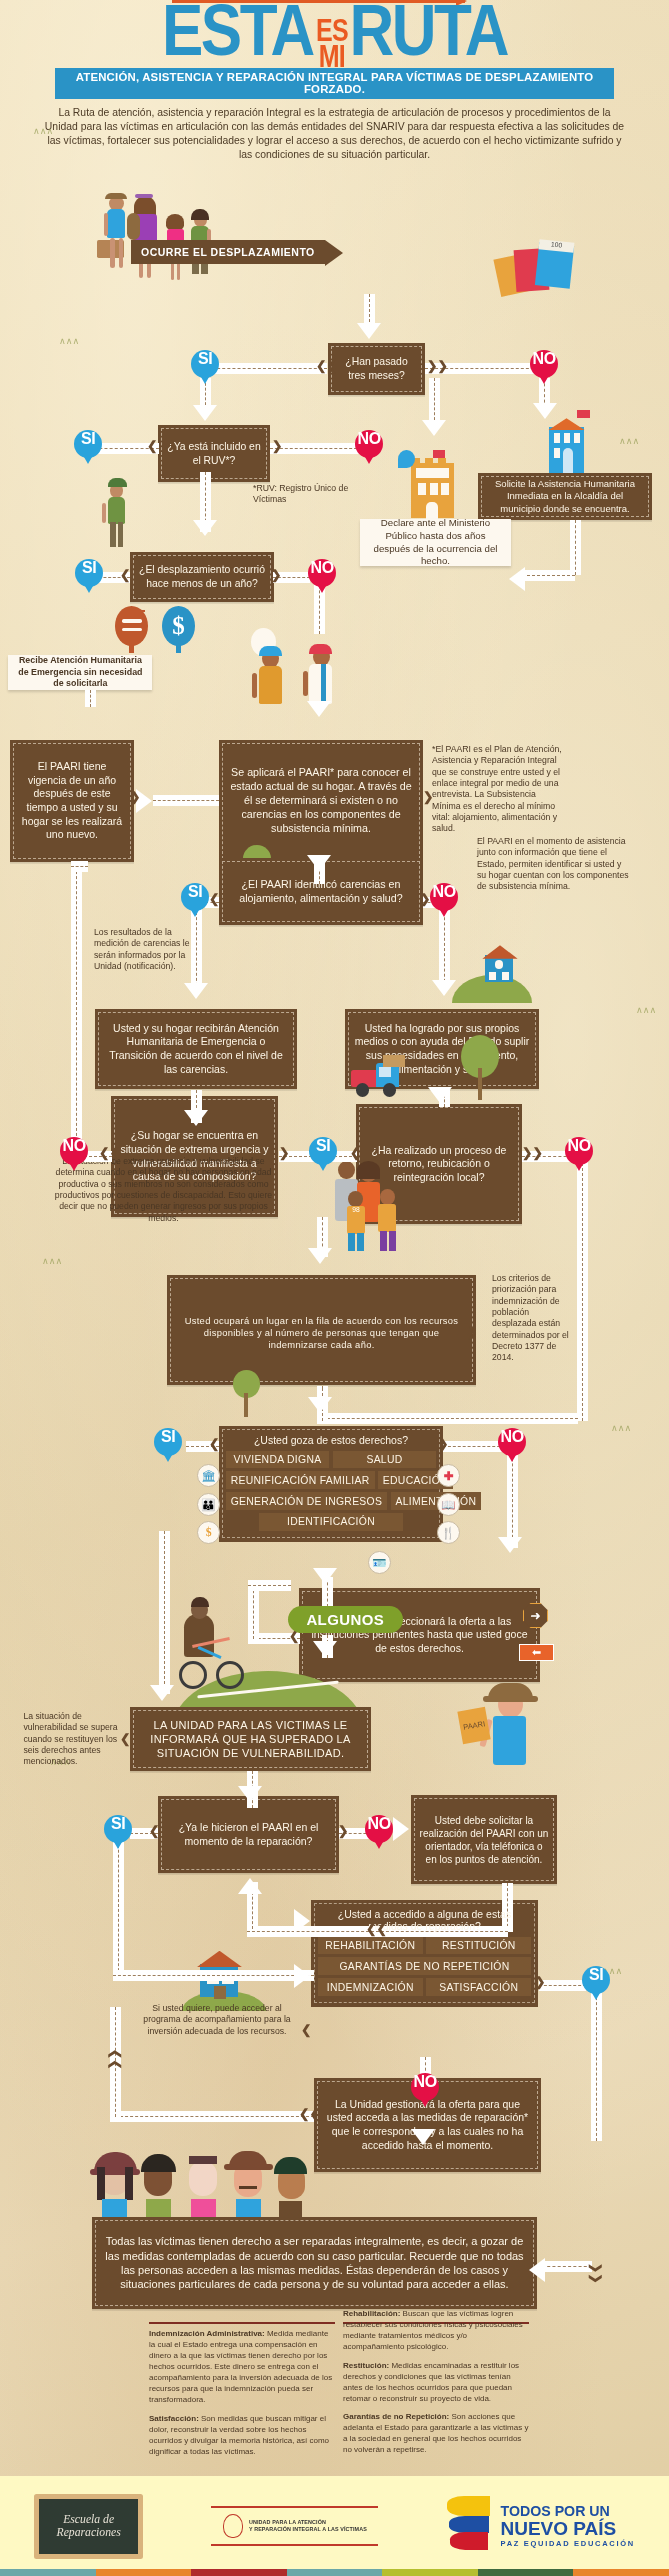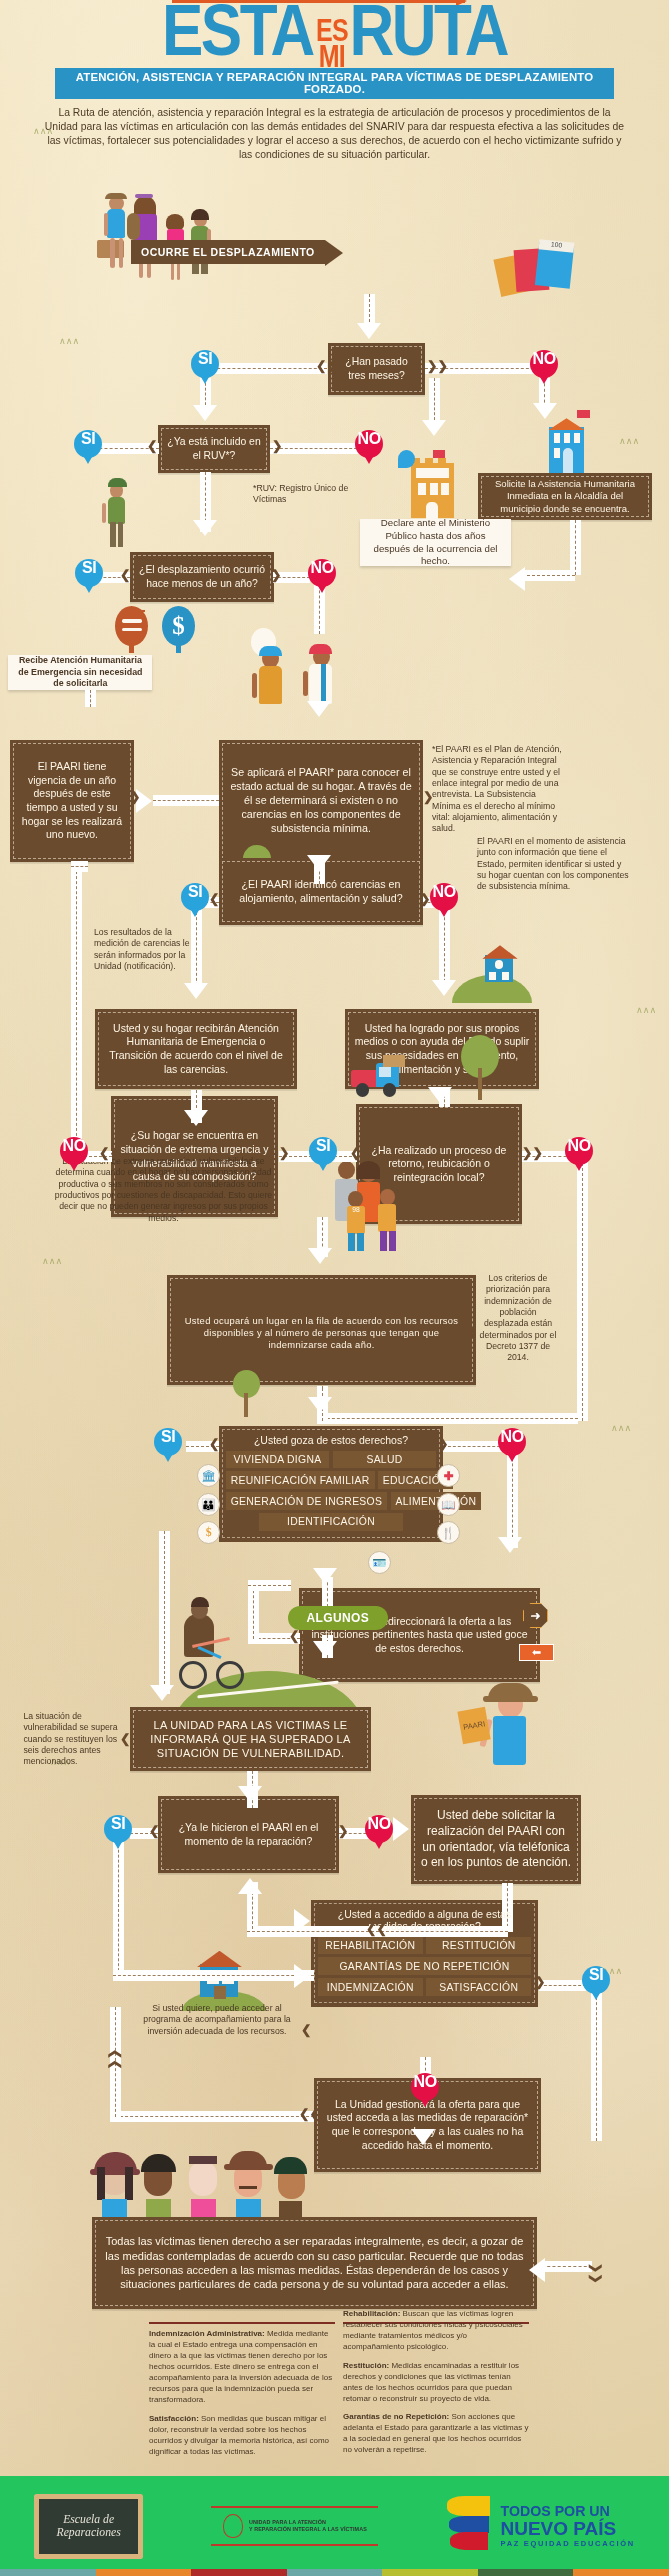--- a/index.html
+++ b/index.html
@@ -76,21 +76,21 @@
     border-left:4.2px solid transparent; border-right:4.2px solid transparent;
     border-top:7.5px solid currentColor;
   }
   .badge.si{ background:#29a3dc; color:#29a3dc; }
   .badge.si span{ color:#fff; }
   .badge.no{ background:#e40f45; color:#e40f45; }
   .badge.no span{ color:#fff; }
   .badge span{ position:relative; z-index:2; }
   .pill-green{
     position:absolute; background:#7fa02a; color:#fff; font-weight:bold;
-    border-radius:18.4px; padding:5px 18.4px; font-size:12px; letter-spacing:0.4px;
+    border-radius:18.4px; padding:5px 18.4px; font-size:15px; letter-spacing:0.4px;
     z-index:6;
   }
 
   
   .ln{ position:absolute; background:#ffffff; z-index:1; }
   .lnv{ width:11px; }
   .lnh{ height:11px; }
   .ln:after{ content:""; position:absolute; border:0 dashed #8a6a4a; }
   .lnv:after{ left:5px; top:0; bottom:0; border-left-width:1.3px; border-left-style:dashed; border-color:#9d7e5c;}
   .lnh:after{ top:5px; left:0; right:0; border-top-width:1.3px; border-top-style:dashed; border-color:#9d7e5c;}
@@ -137,21 +137,21 @@
   .tree-top{ position:absolute; background:#8ea84a; border-radius:50%; }
 
   
   .fn-rule{ position:absolute; height:1.7px; background:#7e2d22; }
   .fn-col{ position:absolute; font-size:8px; line-height:1.38; color:#4a3724; }
   .fn-col p{ margin-bottom:7.5px; }
   .fn-col b{ font-weight:bold; }
 
   
   .footer{
-    position:absolute; left:0; bottom:0; width:669px; height:100px; background:#22c55e;
+    position:absolute; left:0; bottom:0; width:669px; height:100px; background:#fef9c3;
     display:flex; align-items:center; justify-content:space-around;
   }
   .footer-strip{ position:absolute; left:0; bottom:0; width:669px; height:6.7px; display:flex; }
   .footer-strip div{ flex:1; }
   .chalk{
     width:109px;height:65px;background:#2f3b33;border:5.9px solid #d9b37c; border-radius:2.5px;
     display:flex;align-items:center;justify-content:center; color:#e7e2d6;
     font-family:"Liberation Serif", serif; font-style:italic; font-size:11.7px; text-align:center; line-height:1.15;
   }
   .unidad{ display:flex;flex-direction:column; align-items:center; }
@@ -248,21 +248,21 @@
     </div>
 
   <div class="ln lnh" style="left:425px;top:363px;width:119px"></div>
   <div class="chev" style="left:427px;top:360px">❯❯</div>
   <div class="badge no" style="left:530px;top:350px">
       <span>NO</span>
     </div>
 
   <div class="ln lnv" style="left:200px;top:378px;height:32px"></div>
   <div class="arw down" style="left:193px;top:405px"></div>
-  <div class="nodebox" style="left:158px;top:425px;width:112px;height:48px">¿Ya está incluido en el RUV*?</div>
+  <div class="nodebox" style="left:158px;top:425px;width:112px;height:57px">¿Ya está incluido en el RUV*?</div>
   <div class="note" style="left:253px;top:483px;width:100px;text-align:left">*RUV: Registro Único de Víctimas</div>
 
   <div class="ln lnh" style="left:89px;top:443px;width:70px"></div>
   <div class="chev" style="left:147px;top:440px">❮</div>
   <div class="badge si" style="left:74px;top:430px">
       <span>SI</span>
     </div>
 
   <div class="ln lnh" style="left:270px;top:443px;width:97px"></div>
   <div class="chev" style="left:272px;top:440px">❯</div>
@@ -465,21 +465,21 @@
     <div class="abs" style="left:45px;top:72px;width:6.7px;height:20px;background:#7a3fa0"></div>
     <div class="abs" style="left:54px;top:72px;width:6.7px;height:20px;background:#7a3fa0"></div>
   </div>
 
   <div class="ln lnv" style="left:317px;top:1217px;height:40px"></div>
   <div class="arw down" style="left:308px;top:1248px"></div>
   <div class="nodebox caps" style="left:167px;top:1275px;width:309px;height:110px;flex-direction:column">
     <div style="position:relative;z-index:2;font-size:9.4px;line-height:1.3;margin-top:5.9px;padding:0 5px">Usted ocupará un lugar en la fila de acuerdo con los recursos disponibles y al número de personas que tengan que indemnizarse cada año.</div>
   </div>
   <div class="chev" style="left:467px;top:1326px">❯</div>
-  <div class="note" style="left:476px;top:1273px;width:84px;text-align:center">Los criterios de priorización para indemnización de población desplazada están determinados por el Decreto 1377 de 2014.</div>
+  <div class="note" style="left:492px;top:1273px;width:84px;text-align:left">Los criterios de priorización para indemnización de población desplazada están determinados por el Decreto 1377 de 2014.</div>
 
   <div class="ln lnv" style="left:317px;top:1386px;height:38px"></div>
   <div class="ln lnh" style="left:317px;top:1413px;width:261px"></div>
 
   <div class="fig" style="left:226px;top:1370px;width:42px;height:45px">
     <div class="tree-top" style="left:6.7px;top:0;width:27px;height:28.4px"></div>
     <div class="tree-trunk" style="left:18.4px;top:23.4px;width:3.3px;height:23.4px"></div>
   </div>
   <div class="ln lnv" style="left:317px;top:1388px;height:33px"></div>
   <div class="arw down" style="left:308px;top:1397px"></div>
@@ -577,21 +577,21 @@
     </div>
   <div class="ln lnv" style="left:113px;top:1830px;height:151px"></div>
   <div class="ln lnh" style="left:113px;top:1970px;width:201px"></div>
 
   <div class="ln lnh" style="left:339px;top:1828px;width:42px"></div>
   <div class="chev" style="left:338px;top:1825px">❯</div>
   <div class="badge no" style="left:365px;top:1815px">
       <span>NO</span>
     </div>
   <div class="arw right" style="left:393px;top:1817px"></div>
-  <div class="nodebox" style="left:411px;top:1795px;width:170px;height:89px;font-size:12px">Usted debe solicitar la realización del PAARI con un orientador, vía teléfonica o en los puntos de atención.</div>
+  <div class="nodebox" style="left:411px;top:1795px;width:146px;height:89px;font-size:10px">Usted debe solicitar la realización del PAARI con un orientador, vía teléfonica o en los puntos de atención.</div>
 
   <div class="ln lnv" style="left:502px;top:1883px;height:49px"></div>
   <div class="ln lnh" style="left:247px;top:1926px;width:261px"></div>
   <div class="ln lnv" style="left:247px;top:1882px;height:47px"></div>
   <div class="arw up" style="left:238px;top:1878px"></div>
   <div class="chev" style="left:366px;top:1923px">❮❮</div>
 
   <div class="fig" style="left:182px;top:1944px;width:75px;height:67px">
     <div class="hill" style="left:0;top:47px;width:84px;height:20px"></div>
     <div class="abs" style="left:18.4px;top:20px;width:38px;height:33px;background:#2a93c6"></div>

